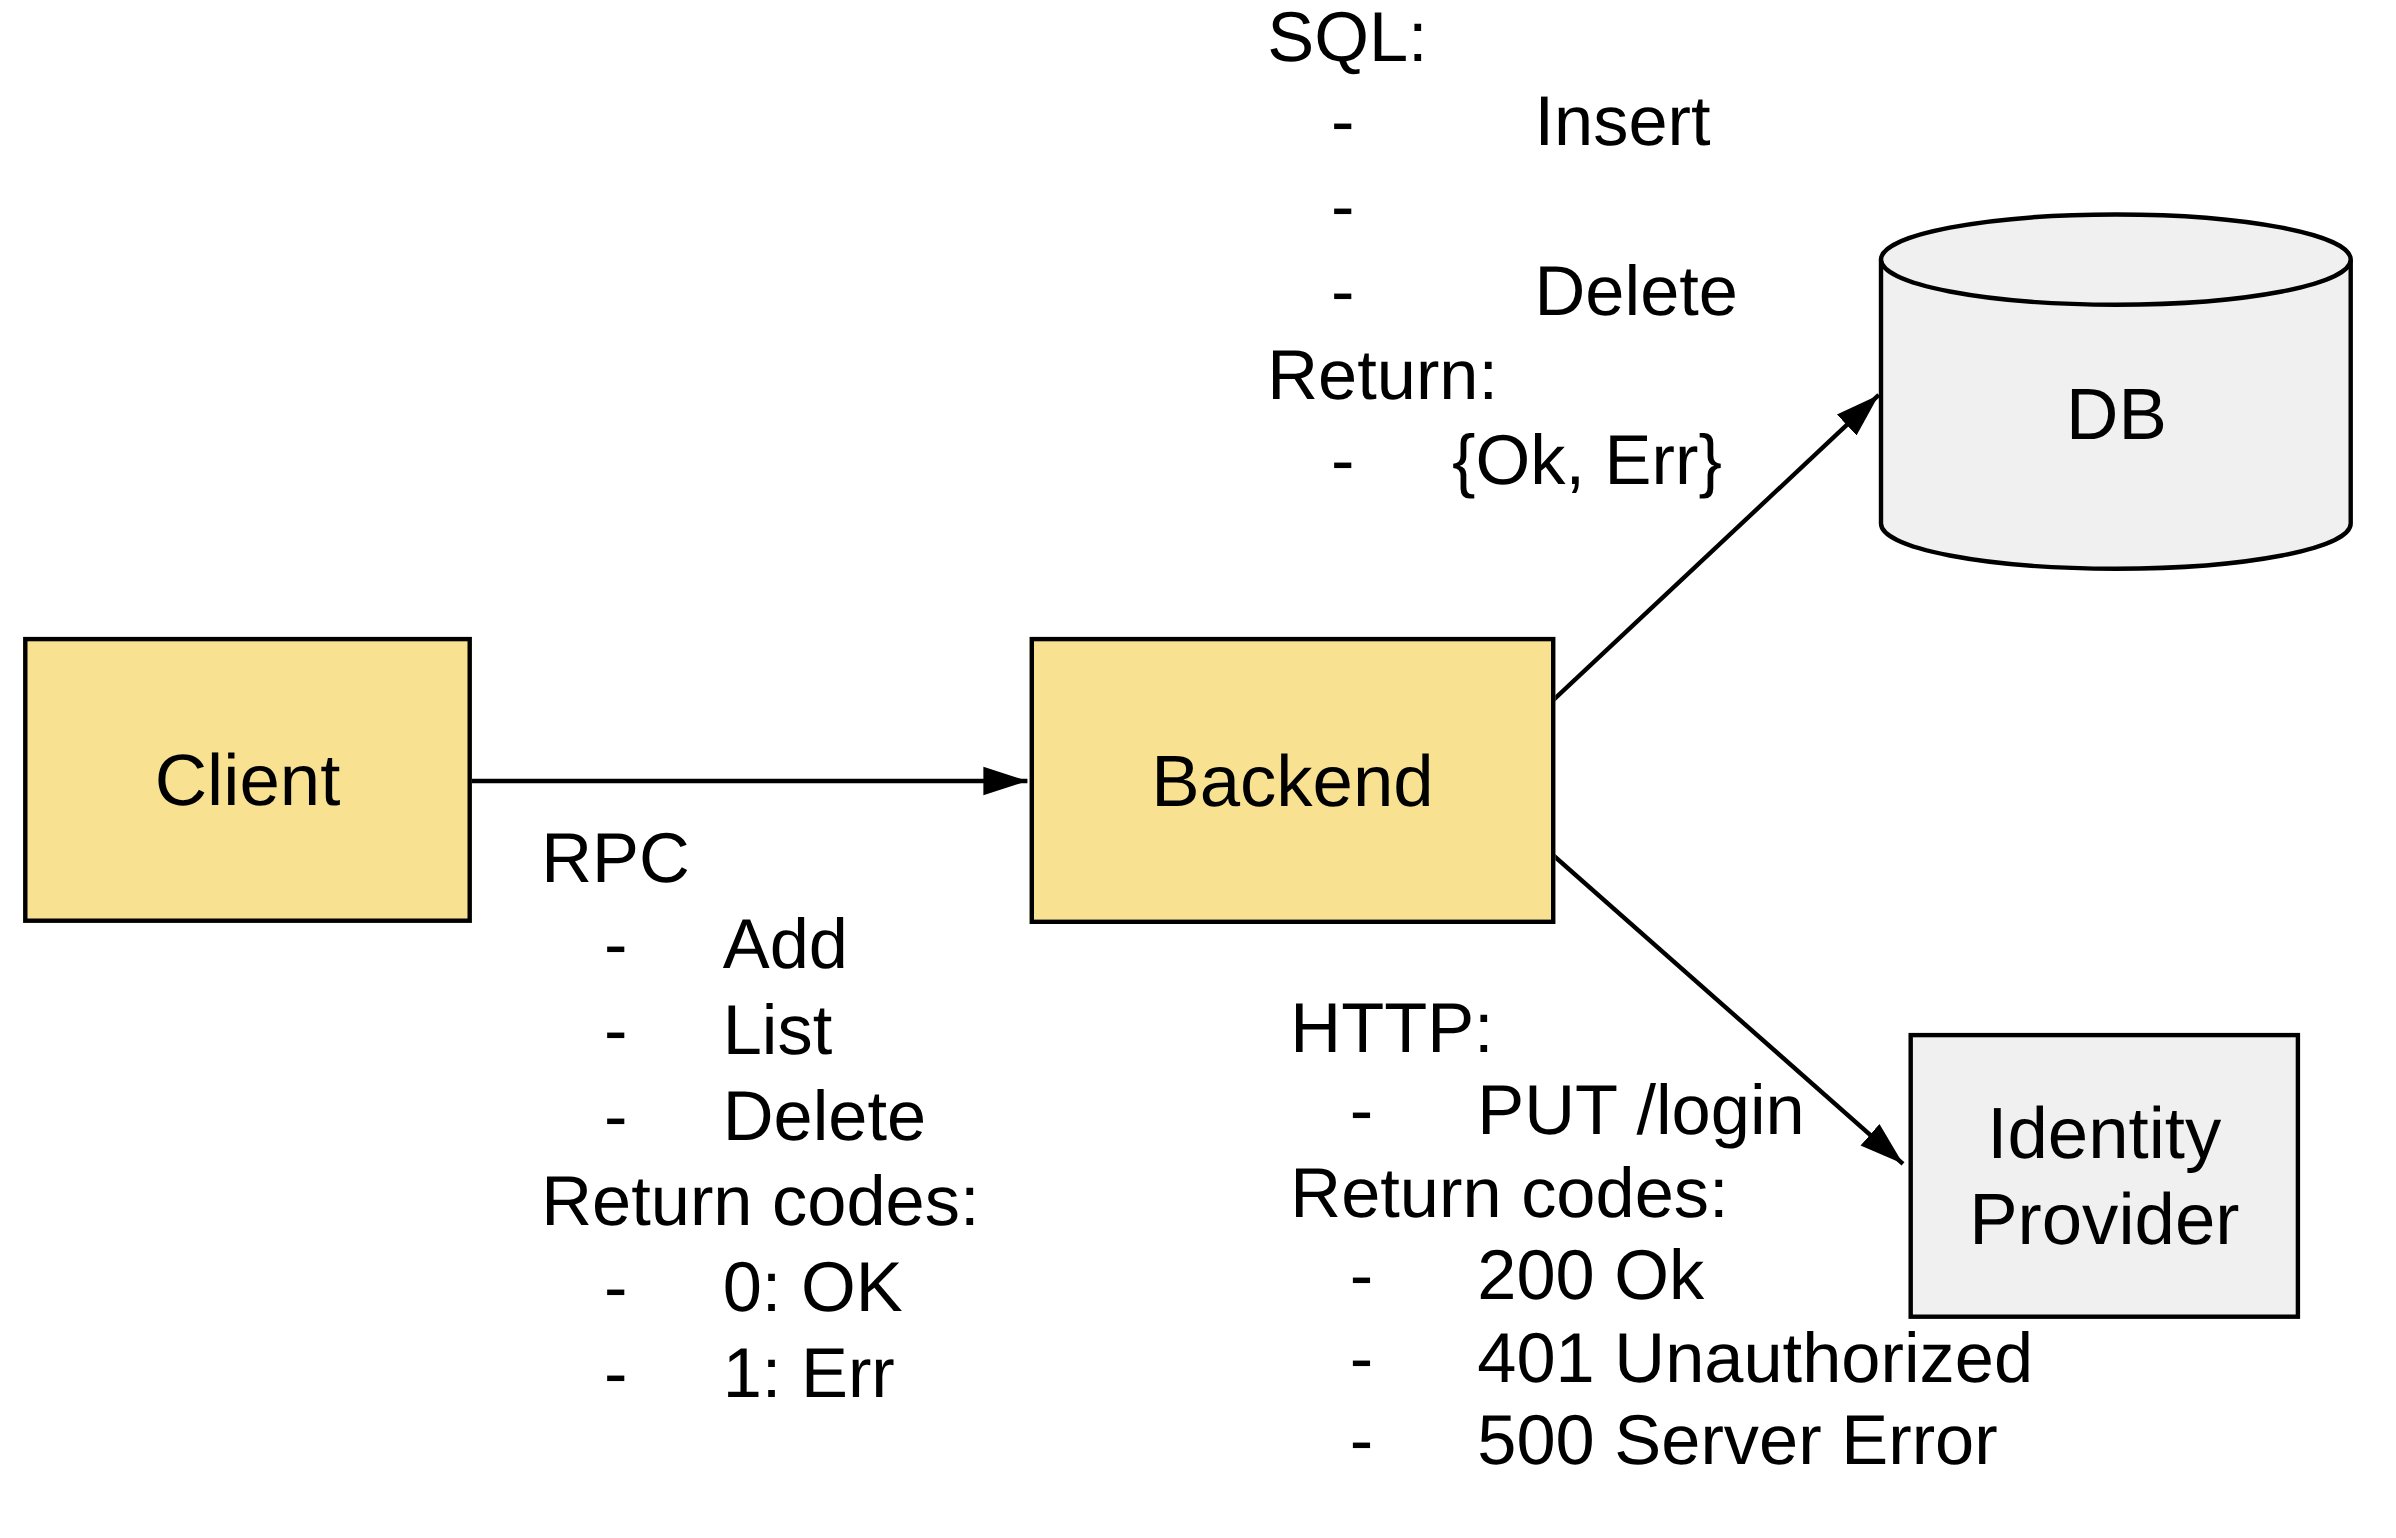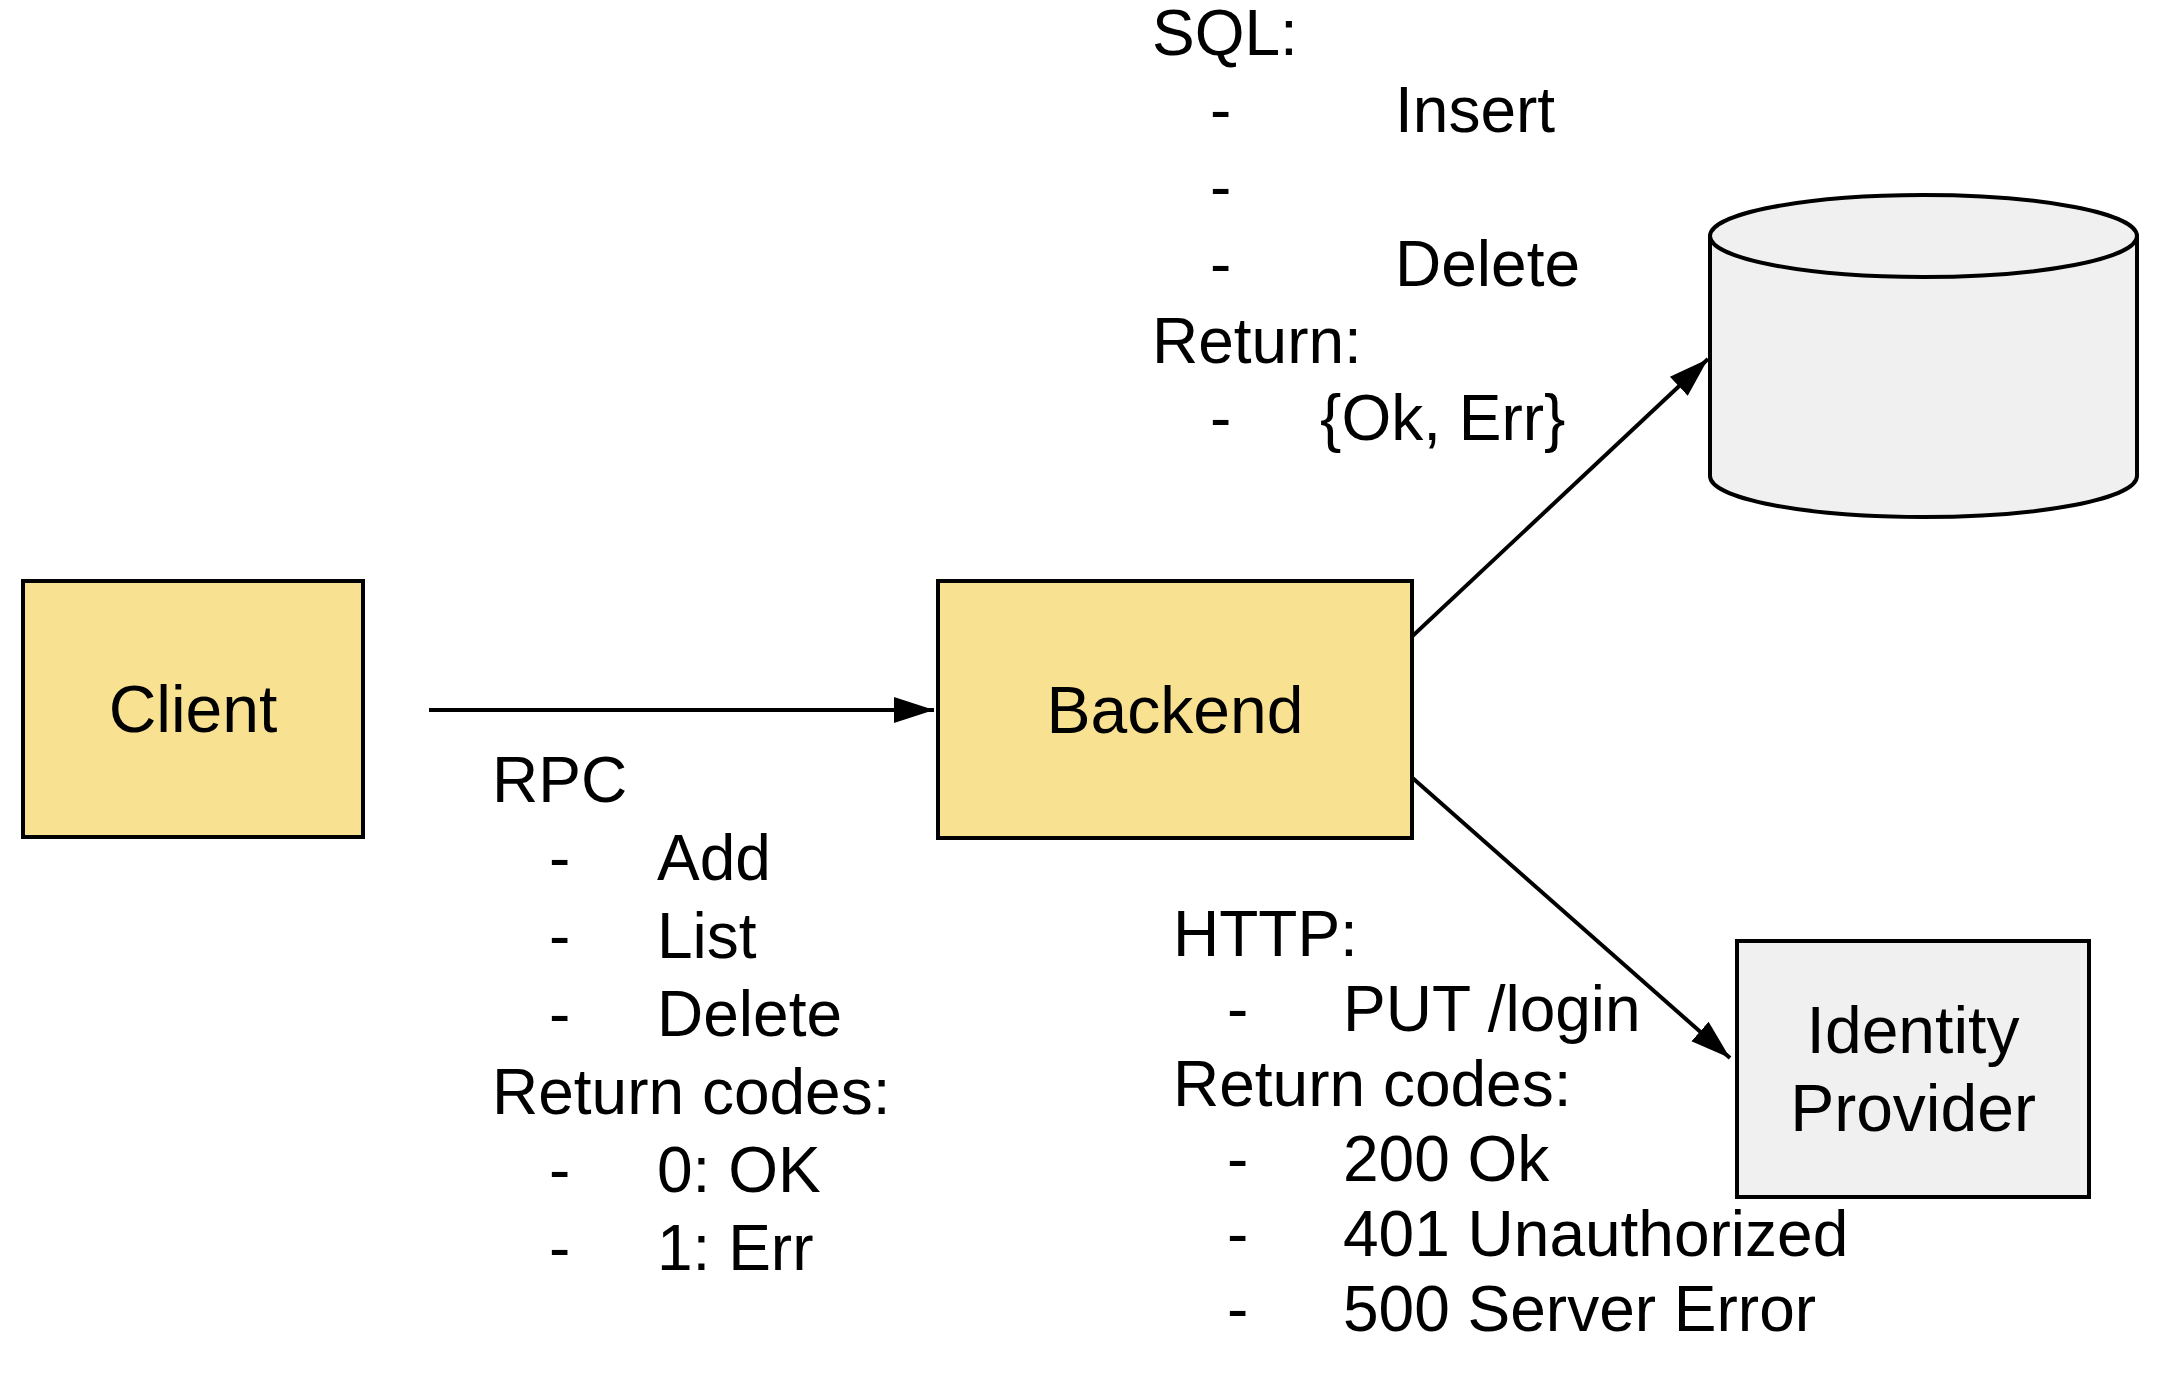--- a/index.html
+++ b/index.html
@@ -26,21 +26,21 @@
     border: 4px solid var(--stroke, #000);
     display: flex;
     align-items: center;
     justify-content: center;
     text-align: center;
     font-size: 66px;
     line-height: 78px;
   }
   .node.yellow { background: var(--yellow, #F8E291); }
   .node.gray   { background: var(--gray, #F0F0F0); }
-  .node-client  { left: 21px;   top: 579px; width: 344px; height: 260px; }
+  .node-client  { left: 21px;   top: 579px; width: 408px; height: 260px; }
   .node-backend { left: 936px;  top: 579px; width: 478px; height: 261px; }
   .node-idp     { left: 1735px; top: 939px; width: 356px; height: 260px; padding: 0 60px; }
 
   .db-label {
     position: absolute;
     left: 1710px; top: 337px;
     width: 428px; height: 78px;
     line-height: 78px;
     text-align: center;
     font-size: 66px;
@@ -89,20 +89,21 @@
   </div>
 
   <div class="node yellow node-backend">
     <span>Backend</span>
   </div>
 
   <div class="node gray node-idp">
     <span>Identity Provider</span>
   </div>
 
+  <div class="db-label">DB</div>
 
   <div class="ann ann-sql">
     <div class="ln">SQL:</div>
     <div class="ln">
       <span class="dash">-</span>
       <span class="it">Insert</span>
     </div>
     <div class="ln">
       <span class="dash">-</span>
     </div>

